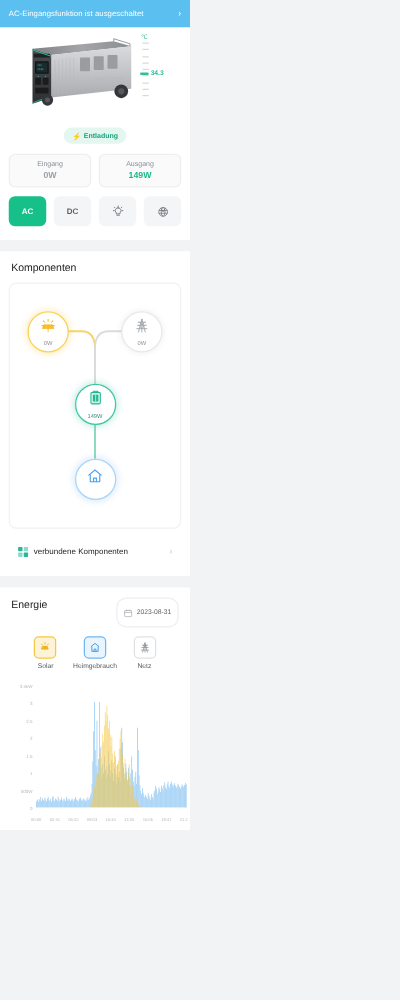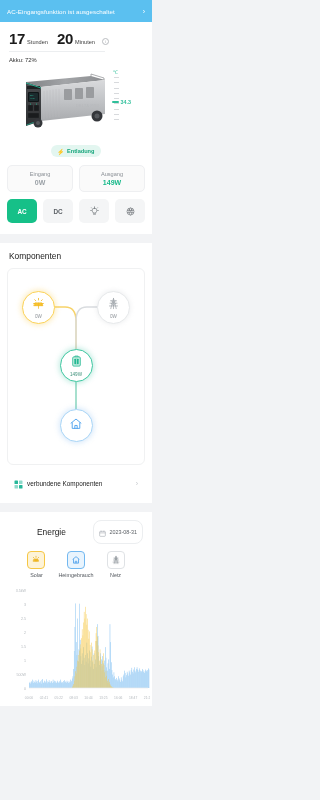--- a/index.html
+++ b/index.html
@@ -109,22 +109,22 @@
 
   
   .comp {
     margin:8px 7px 0 7px; background:#fff; border-radius:6px; height:21px;
     display:flex; align-items:center; padding:0 7px; gap:4px;
   }
   .comp-lab { font-size:6.4px; flex:1; }
   .comp-chev { font-size:7px; color:#c3c7cb; }
 
   
-  .en-head { display:flex; align-items:center; justify-content:space-between;
-             padding:8px 9px 6px 9px;margin-left:28px; }
+  .en-head { display:flex; justify-content:space-between;
+             padding:8px 9px 6px 9px; }
   .en-title { font-size:8.4px; }
   .date-chip {
     display:flex; align-items:center; gap:3px; border:.6px solid #eceef0;
     border-radius:8px; padding:2px 5px; background:#fff;
   }
   .date-txt { font-size:5.4px; color:#5c6166; }
 
   .leg-row { display:flex; justify-content:center; gap:13px; padding:1px 0 4px 0; }
   .leg { display:flex; flex-direction:column; align-items:center; gap:2.5px; }
   .leg-box {
@@ -143,32 +143,20 @@
 </head>
 <body>
 
 <div class="banner">
   <span class="banner-text">AC-Eingangsfunktion ist ausgeschaltet</span>
   <span class="banner-chev">›</span>
 </div>
 
 <div class="card">
 
-  <div class="runtime">
-    <div class="rt-line">
-      <span class="rt-num">17</span>
-      <span class="rt-unit">Stunden</span>
-      <span class="rt-gap"></span>
-      <span class="rt-num">20</span>
-      <span class="rt-unit">Minuten</span>
-      <span class="info-ic">i</span>
-    </div>
-    <div class="rt-rule"></div>
-    <div class="akku">Akku: 72%</div>
-  </div>
 
   <div class="device-zone">
     <div class="device-wrap">
       <svg viewBox="0 0 188 128" width="94" height="64">
         <defs>
           <linearGradient id="gBody" x1="0" y1="0" x2="0" y2="1">
             <stop offset="0" stop-color="#d9dadc"></stop>
               <stop offset=".45" stop-color="#c4c6c9"></stop>
             <stop offset="1" stop-color="#a9abae"></stop>
           </linearGradient>

